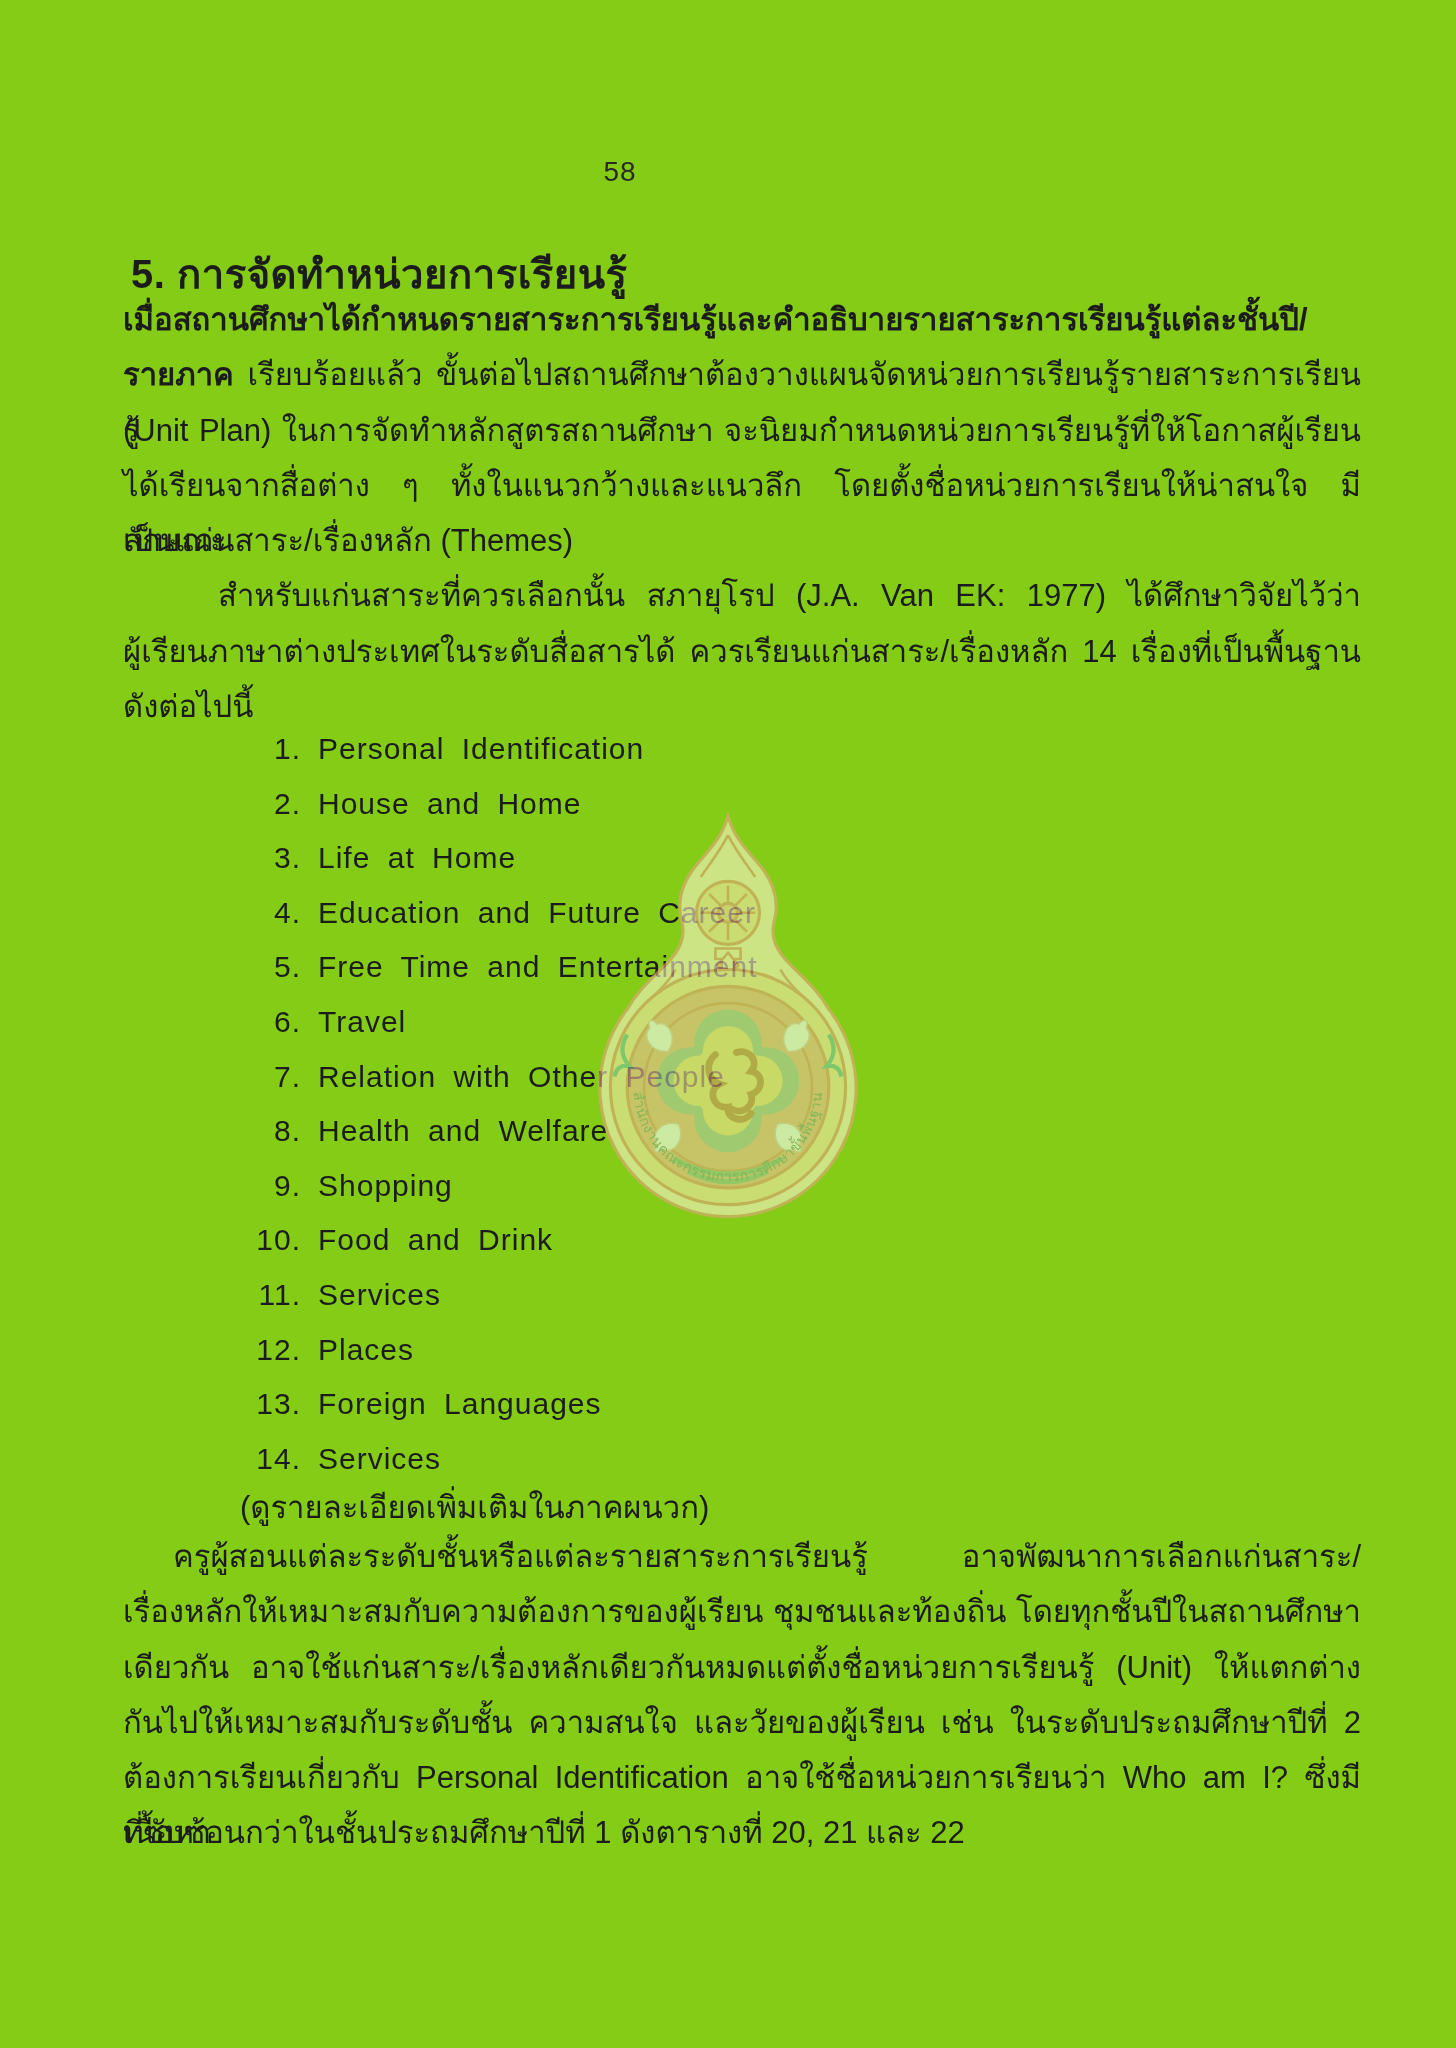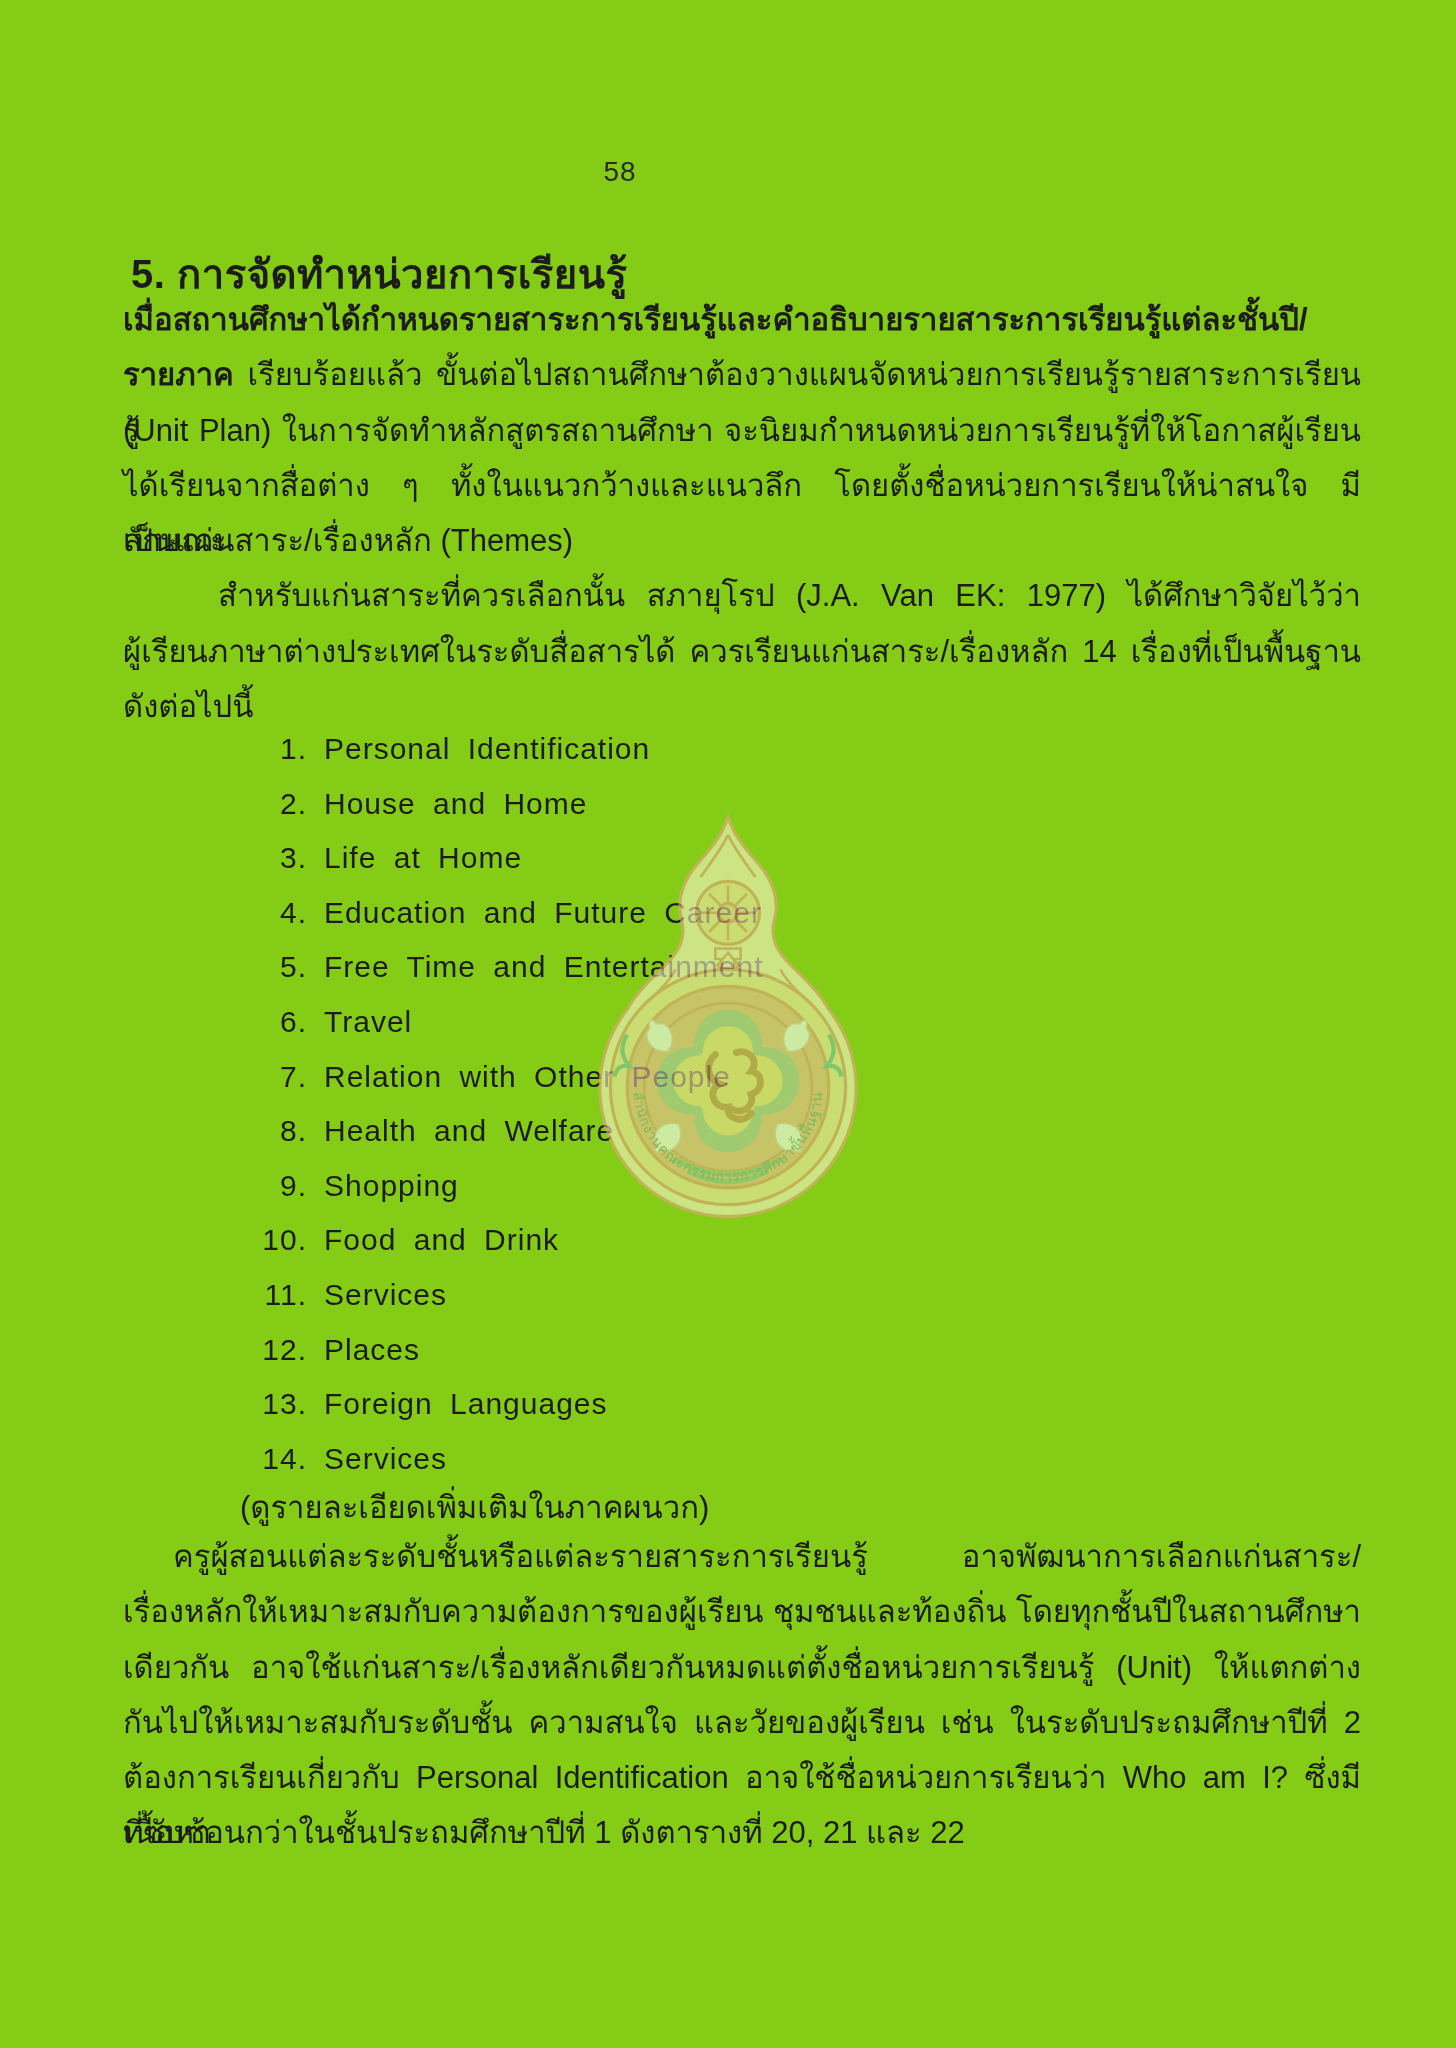--- a/index.html
+++ b/index.html
@@ -10,21 +10,21 @@
   .heading{position:absolute;top:234px;left:123px;margin:8px;font-size:40px;font-weight:700;
            letter-spacing:.5px;white-space:nowrap;}
   .para{position:absolute;left:123px;width:1238px;}
   .p1{top:292px;}
   .p2{top:1529px;}
   .line{height:55.3px;line-height:55.3px;font-size:31px;white-space:nowrap;overflow:visible;}
   .j{white-space:normal;text-align:justify;text-align-last:justify;}
   .bold{font-weight:700;}
   .ind1{padding-left:95px;}
   .ind2{padding-left:50px;}
-  .topics{position:absolute;top:722px;left:122px;width:1238px;}
+  .topics{position:absolute;top:722px;left:116px;width:1238px;}
   .topic-row{height:54.6px;line-height:54.6px;font-size:30px;letter-spacing:1px;word-spacing:8px;}
   .topic-row .num{display:inline-block;width:185px;text-align:right;}
   .topic-row .lbl{margin-left:17px;}
   .note{position:absolute;top:1480px;left:240px;font-size:31px;line-height:55px;white-space:nowrap;}
   .watermark{position:absolute;left:570px;top:812px;width:316px;height:420px;
              pointer-events:none;z-index:5;}
   .watermark svg{opacity:.6;}
   .wm-stroke{stroke:#e8a47f;stroke-width:3;}
   .wm-thin{stroke:#e8a47f;stroke-width:2.5;fill:none;}
   .wm-green{stroke:#9cc79a;stroke-width:5;fill:none;}

